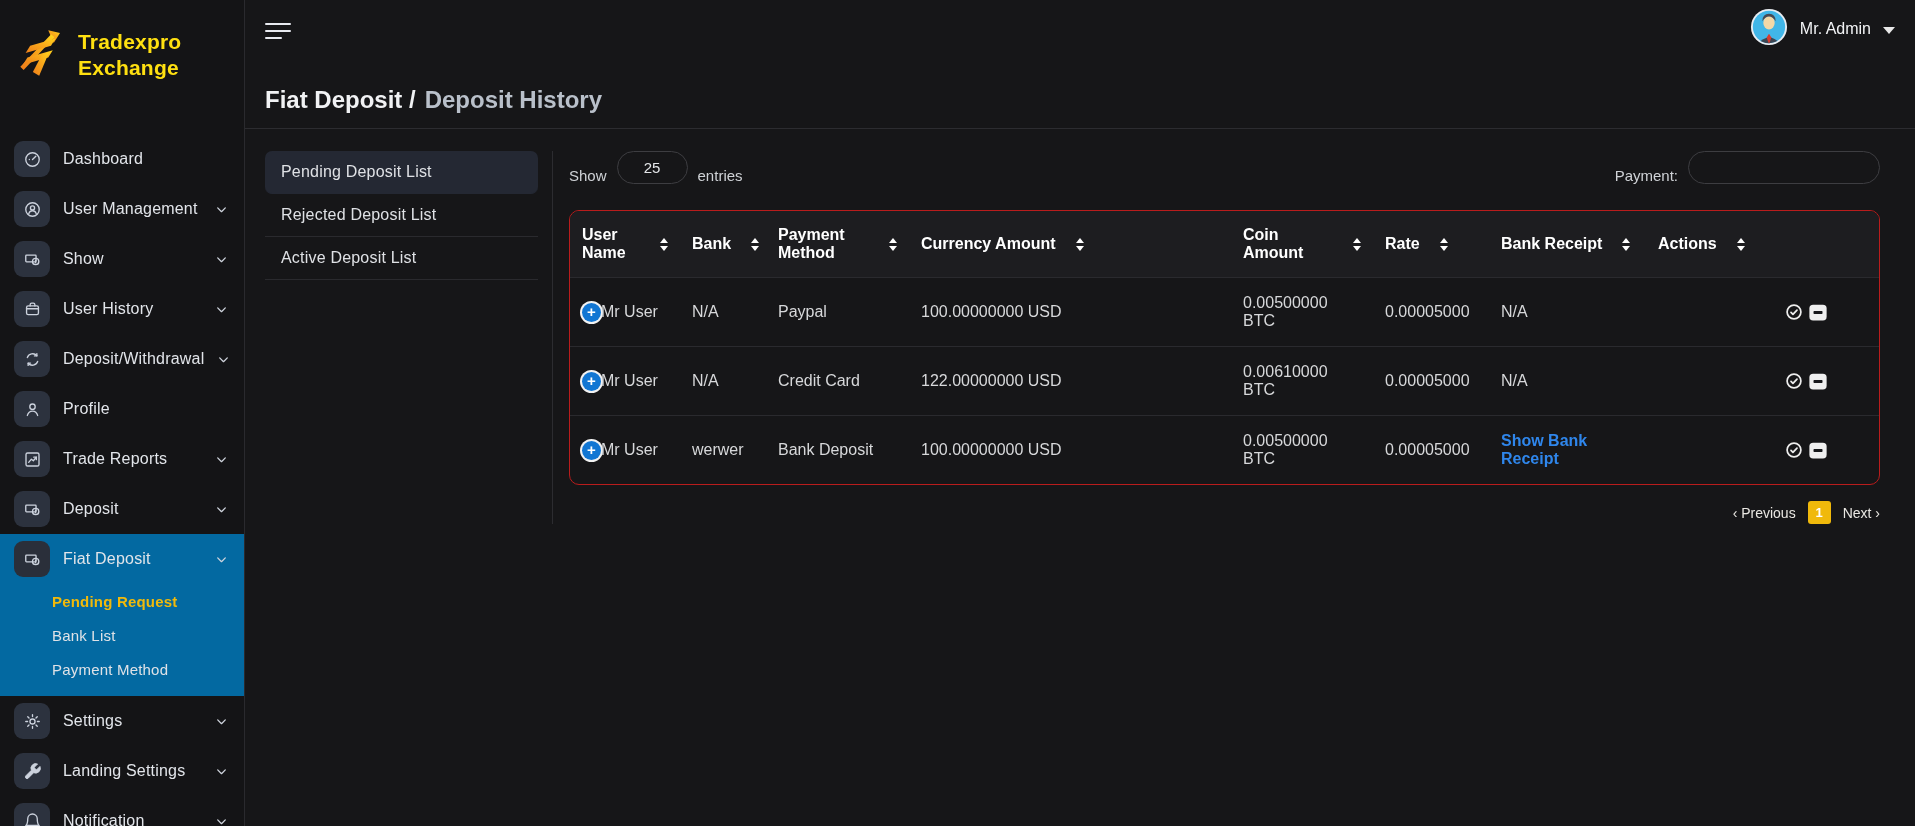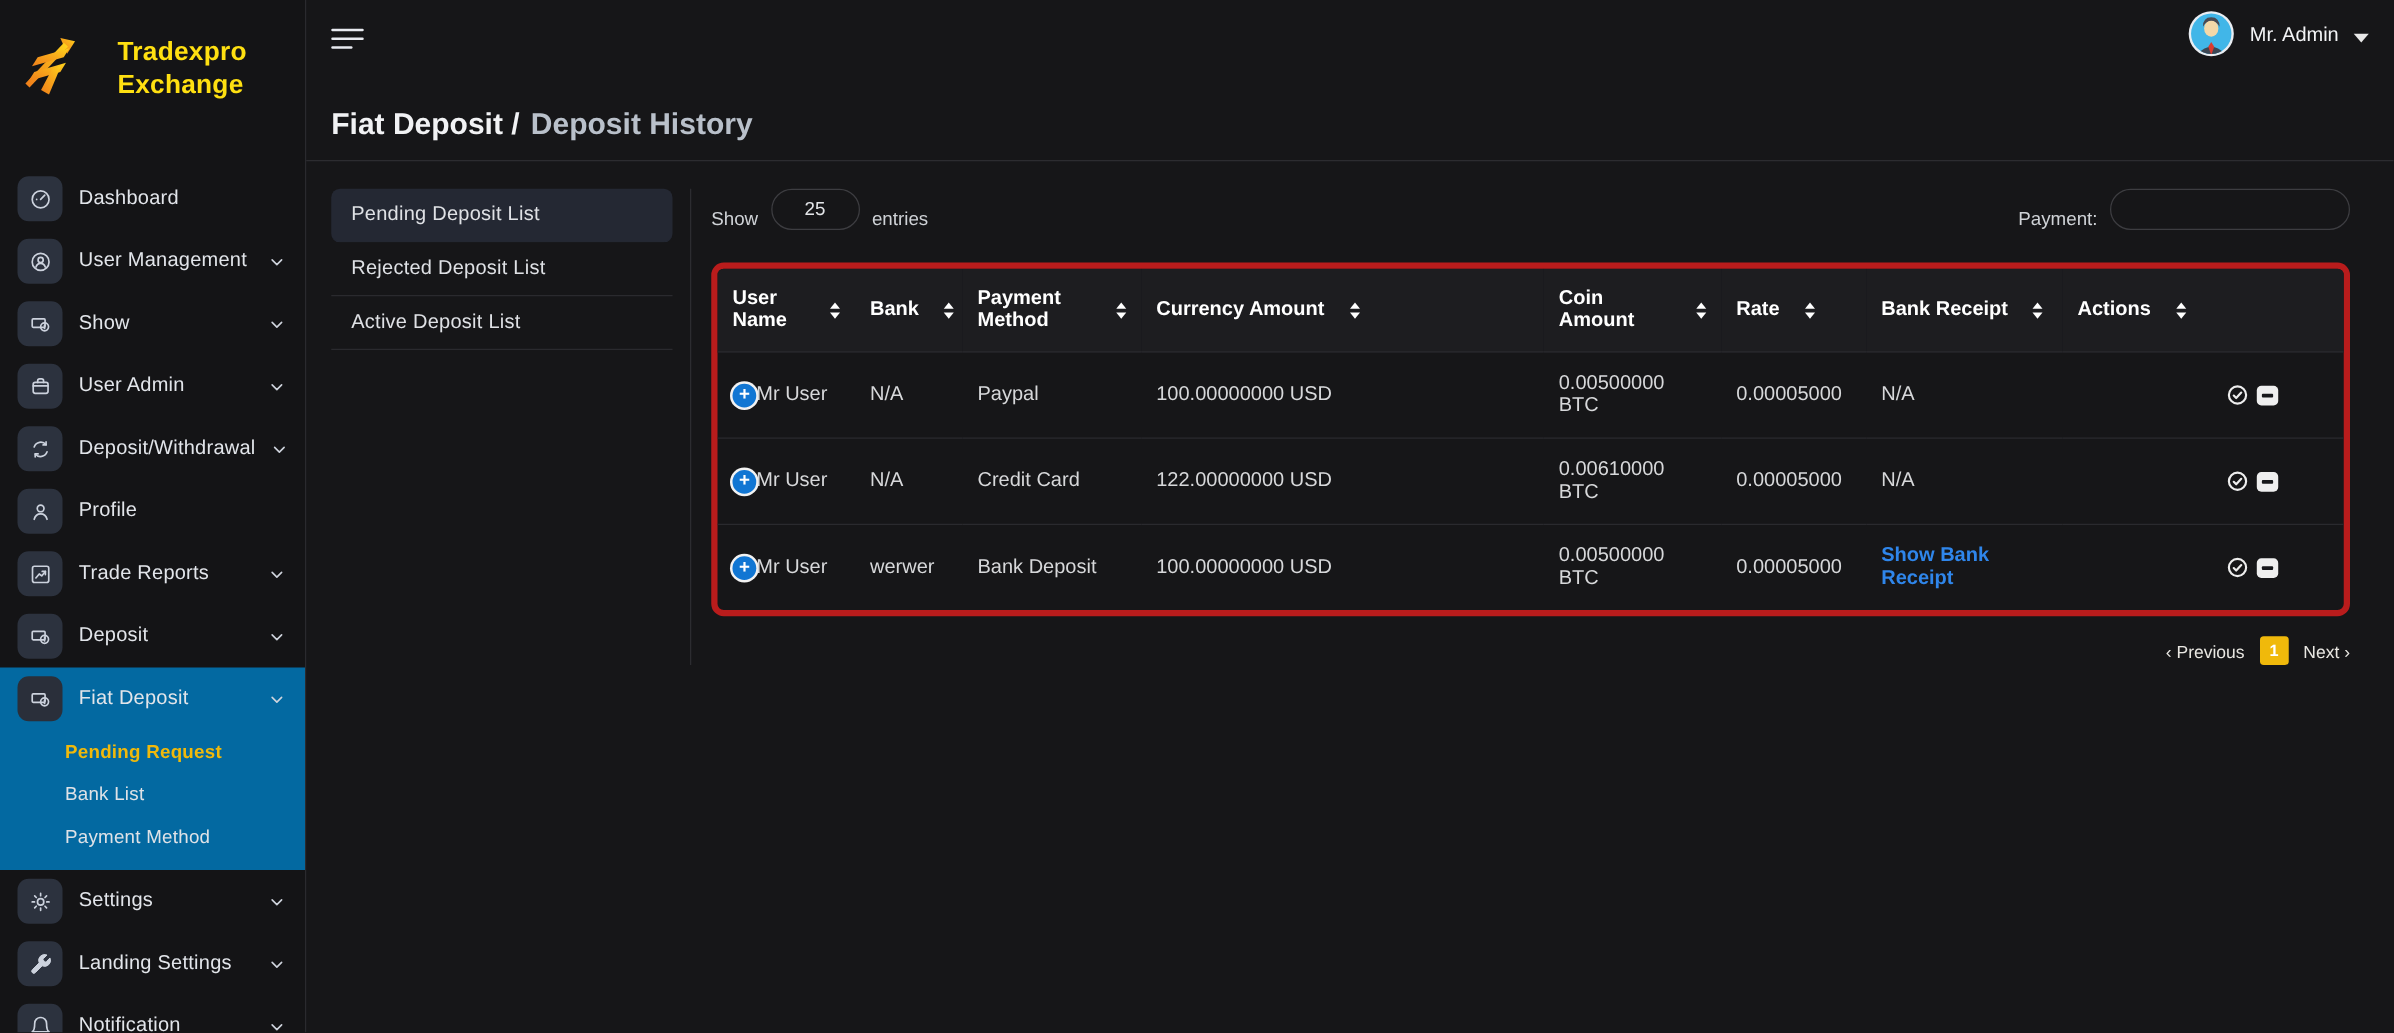--- a/index.html
+++ b/index.html
@@ -3,21 +3,21 @@
 <meta charset="utf-8">
 <style>
   * { margin:0; padding:0; box-sizing:border-box; }
   html,body { width:1915px; height:826px; overflow:hidden; background:#161618; color:#d8dadd;
               font-family:"Liberation Sans", sans-serif; }
   .layout { display:flex; width:1915px; height:826px; }
 
   
   .sidebar { width:245px; min-width:245px; height:826px; background:#141416;
              border-right:1px solid #2a2a2e; overflow:hidden; }
-  .logo { height:110px; display:flex; align-items:center; gap:24px; padding:0 12px; }
+  .logo { height:110px; display:flex; align-items:center; gap:8px; padding:0 12px; }
   .logo-text { color:#ffe011; font-weight:800; font-size:21px; line-height:1.25; letter-spacing:.2px; }
   .nav { margin-top:24px; }
   .nav-item { height:50px; display:flex; align-items:center; gap:13px; padding:0 16px 0 14px; cursor:pointer; }
   .icon-chip { width:36px; height:36px; min-width:36px; border-radius:9px; background:#2c323e;
                display:flex; align-items:center; justify-content:center; }
   .icon-chip svg { stroke:#ccd2dd; }
   .nav-label { font-size:16px; color:#e2e5ea; letter-spacing:.2px; white-space:nowrap; }
   .nav-chevron { margin-left:auto; display:flex; }
   .nav-group.active { background:#0369a1; padding-bottom:10px; }
   .nav-group.active .icon-chip { background:#2a2f3a; }
@@ -51,21 +51,21 @@
 
   .table-area { flex:1; padding-left:16px; }
   .controls { display:flex; align-items:center; justify-content:space-between; margin-bottom:26px; }
   .controls-left, .controls-right { display:flex; align-items:flex-end; gap:10px; font-size:15px; color:#cfd2d6; }
   .pill-select { width:71px; height:33px; border:1px solid #3d3d41; border-radius:17px; background:transparent;
                  color:#e3e5e8; font-size:15px; text-align:center; display:flex; align-items:center;
                  justify-content:center; cursor:pointer; }
   .pill-input { width:192px; height:33px; border:1px solid #3d3d41; border-radius:17px; background:transparent;
                 color:#e3e5e8; font-size:15px; padding:0 14px; outline:none; }
 
-  .table-wrap { border:5px solid #b91c1c; border-radius:10px; overflow:hidden; }
+  .table-wrap { border:1px solid #b91c1c; border-radius:10px; overflow:hidden; }
   table { width:100%; border-collapse:collapse; table-layout:fixed; }
   thead tr { background:#1d1d20; }
   th { text-align:left; padding:15px 12px; font-size:16px; font-weight:700; color:#ffffff; }
   th .th-inner { display:flex; align-items:center; gap:20px; }
   .sort { display:inline-flex; flex-direction:column; gap:3px; }
   .sort i { width:0; height:0; border-left:4px solid transparent; border-right:4px solid transparent; display:block; }
   .sort .up { border-bottom:5px solid #fff; }
   .sort .dn { border-top:5px solid #fff; }
   td { padding:16px 12px; font-size:16px; color:#d7d8da; border-top:1px solid #2a2a2e; }
   .user-cell { display:flex; align-items:center; }
@@ -153,21 +153,21 @@
           </span>
         </div>
         <div class="nav-item">
           <span class="icon-chip">
             <svg width="19" height="19" viewBox="0 0 24 24" fill="none" stroke-width="1.7" stroke-linecap="round" stroke-linejoin="round">
               <rect x="4.5" y="7.5" width="15" height="11" rx="2"></rect>
               <path d="M9 7.5V6a2 2 0 0 1 2-2h2a2 2 0 0 1 2 2v1.5"></path>
               <path d="M4.5 11h15"></path>
             </svg>
           </span>
-          <span class="nav-label">User Admin</span>
+          <span class="nav-label">User History</span>
           <span class="nav-chevron">
             <svg width="13" height="13" viewBox="0 0 24 24" fill="none" stroke="#cfd4dd" stroke-width="2.4" stroke-linecap="round" stroke-linejoin="round">
               <path d="M5 9l7 7 7-7"></path>
             </svg>
           </span>
         </div>
         <div class="nav-item">
           <span class="icon-chip">
             <svg width="19" height="19" viewBox="0 0 24 24" fill="none" stroke-width="1.7" stroke-linecap="round" stroke-linejoin="round">
               <path d="M5.5 9.5a7 7 0 0 1 12-2.2"></path>

